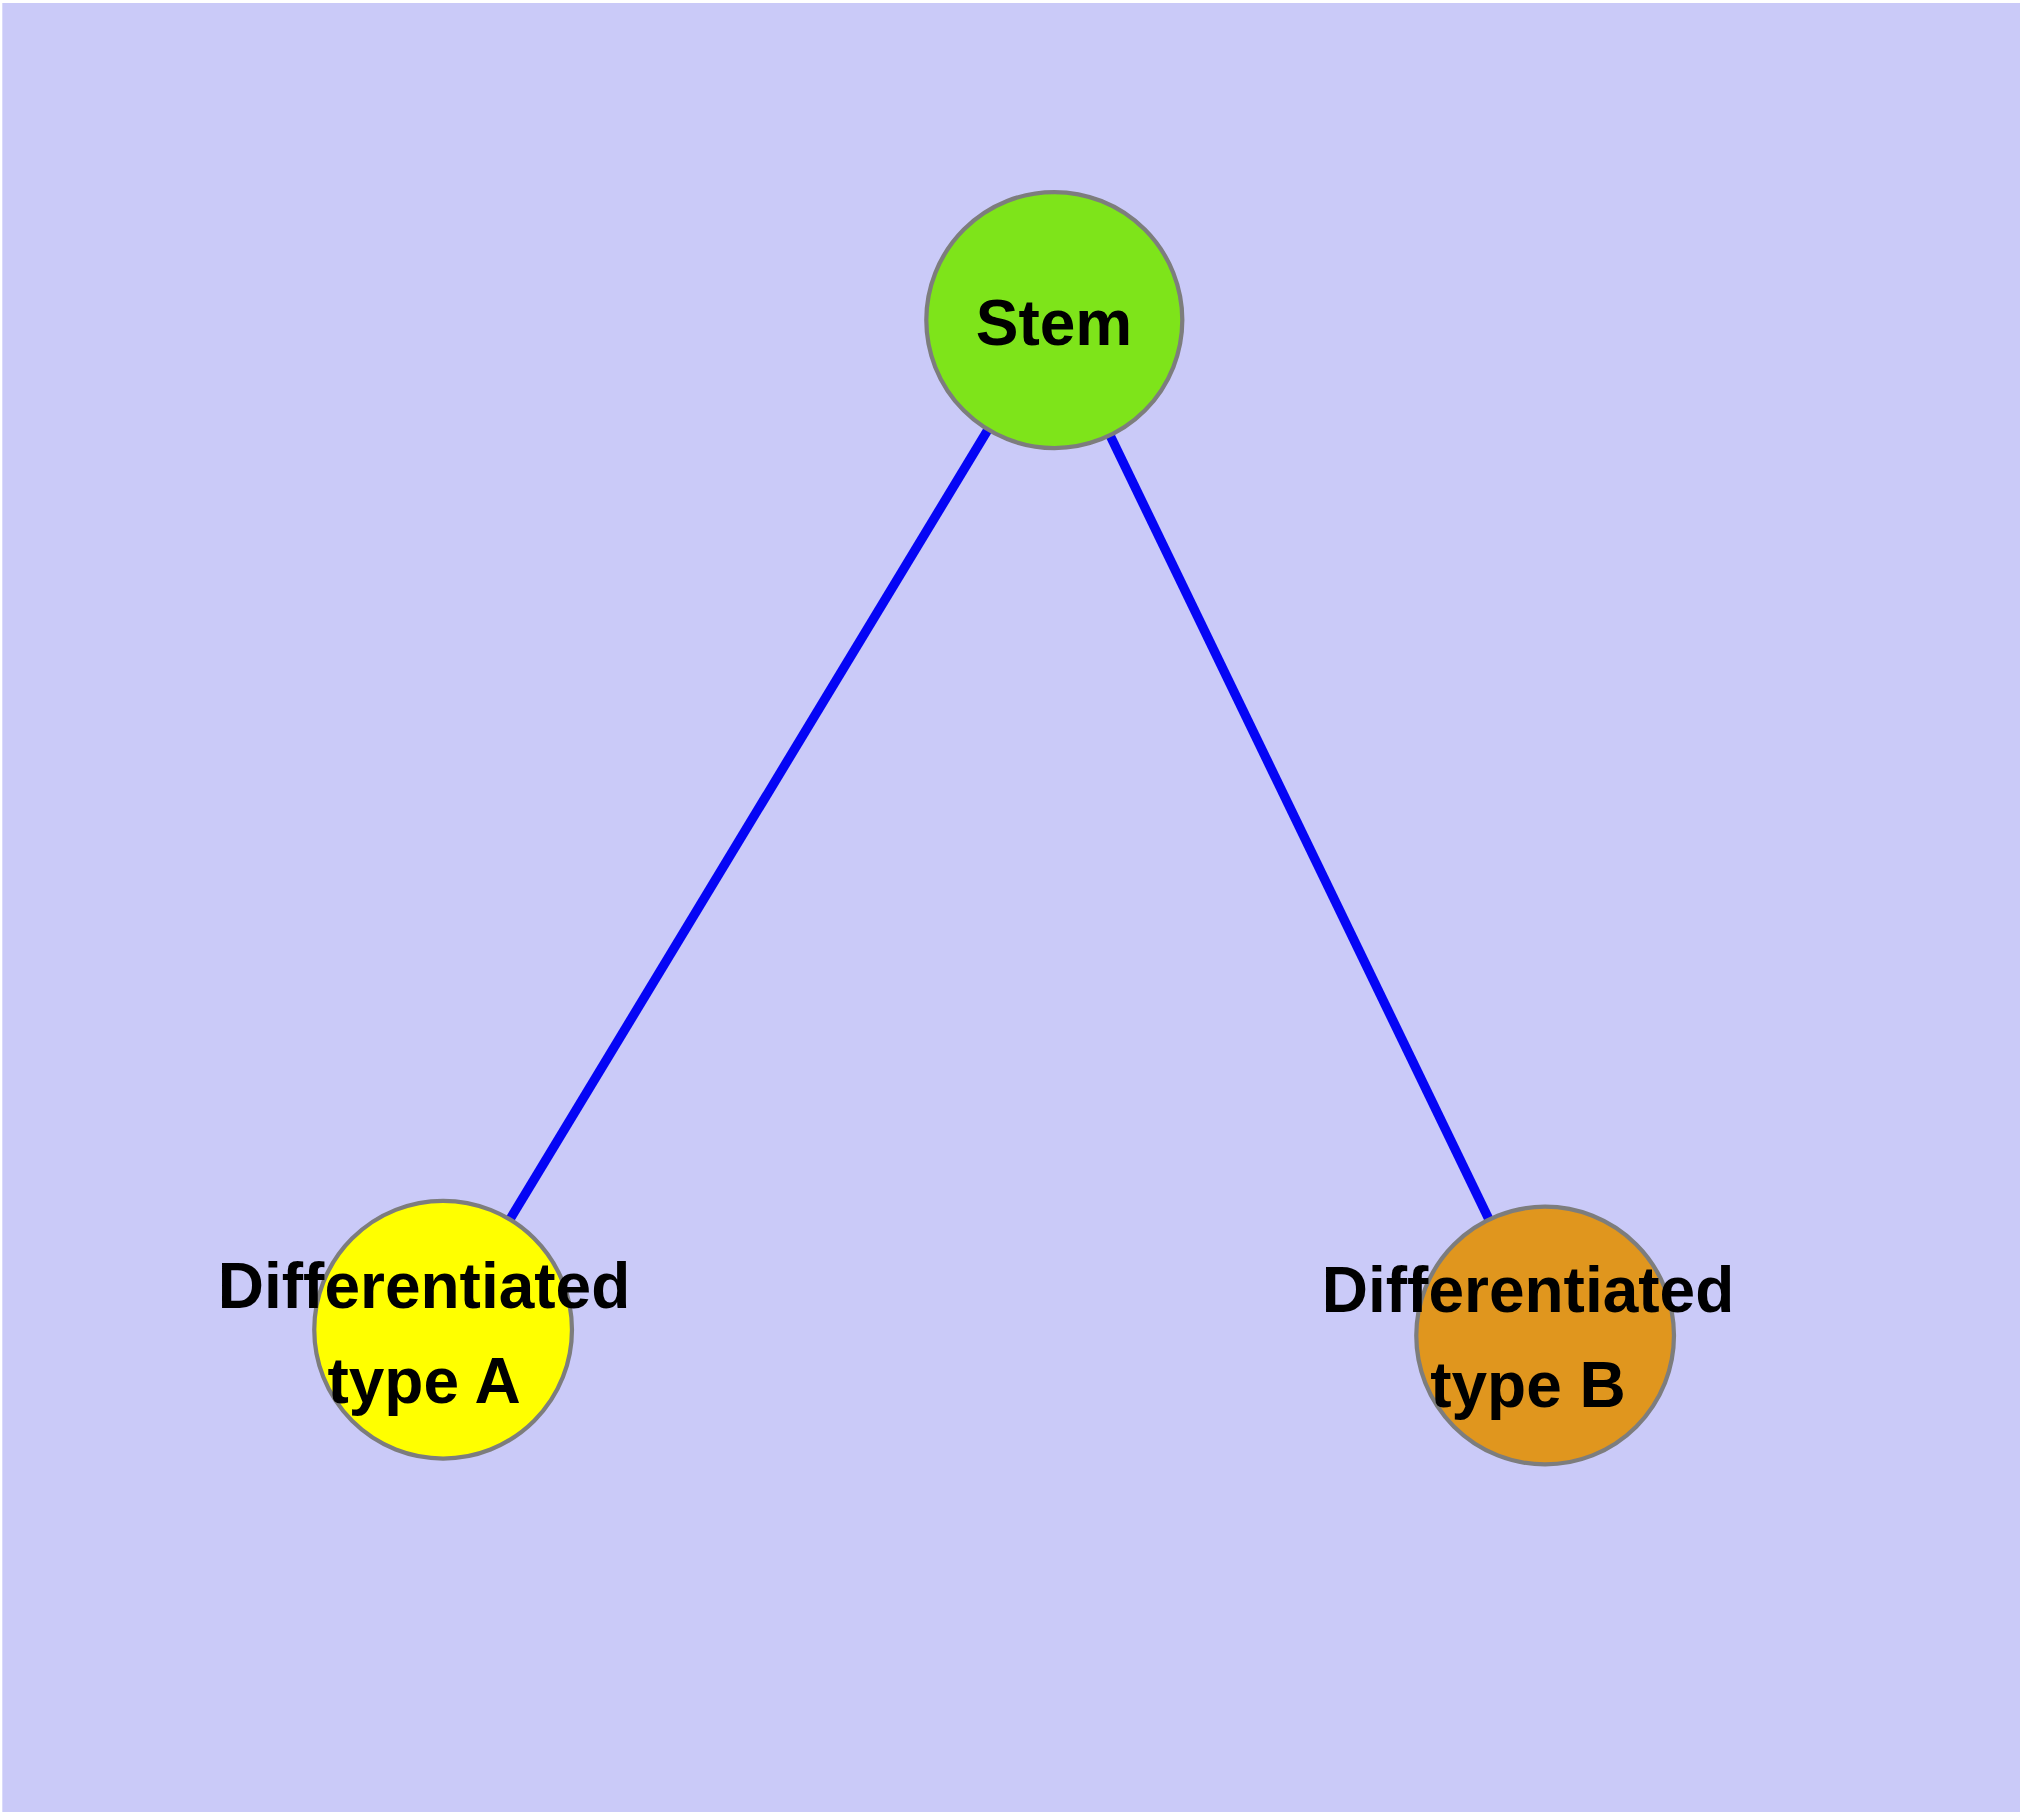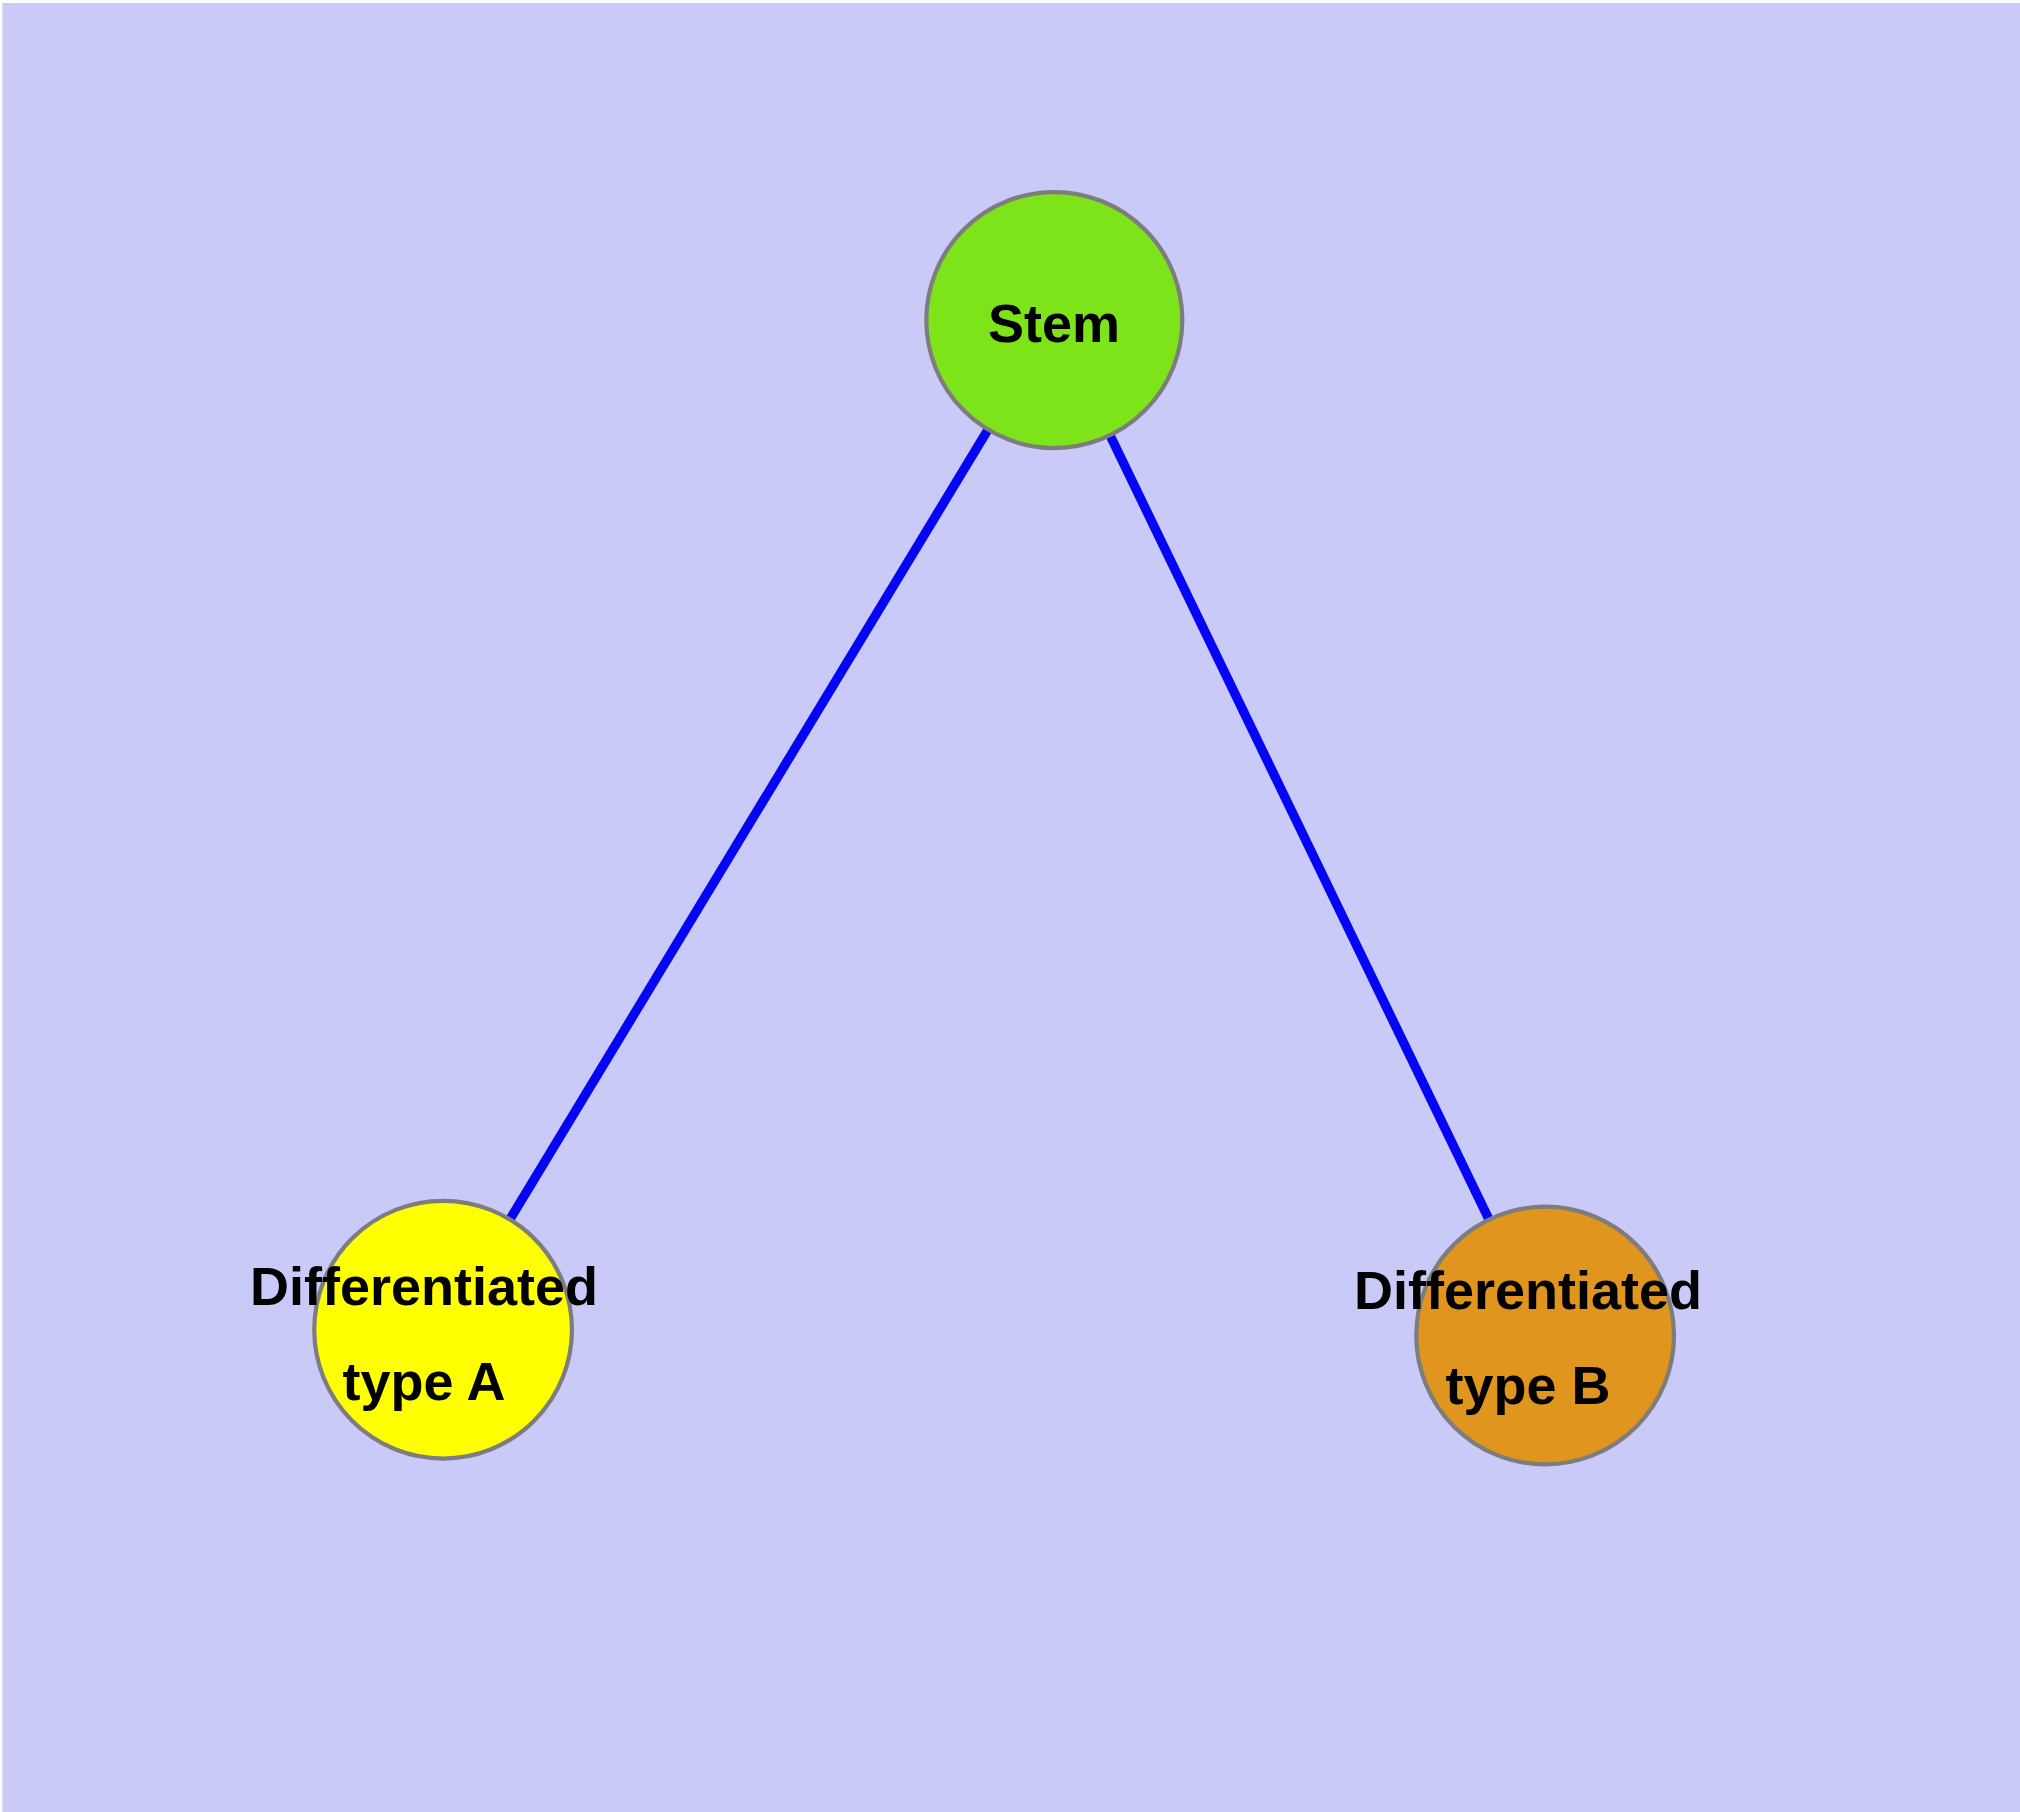--- a/index.html
+++ b/index.html
@@ -24,21 +24,21 @@
     width: 100%;
     height: 100%;
     display: block;
   }
   .node-label {
     position: absolute;
     transform: translate(-50%, -50%);
     text-align: center;
     white-space: pre-line;
     font-weight: bold;
-    font-size: 54px;
+    font-size: 64px;
     line-height: 95px;
     color: #000000;
     pointer-events: none;
   }
   .label-stem   { left: 1052px; top: 320px;  }
   .label-type-a { left: 422px;  top: 1331px; }
   .label-type-b { left: 1526px; top: 1335px; }
 </style>
 </head>
 <body>

